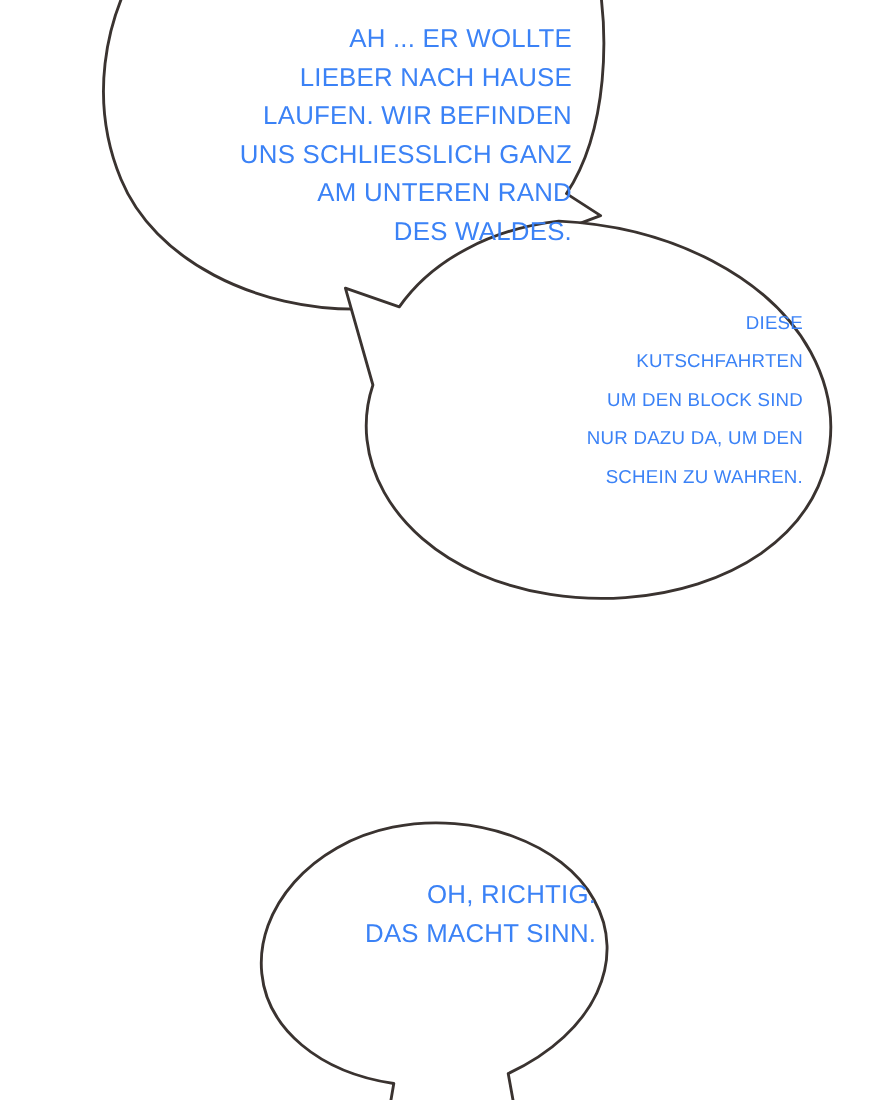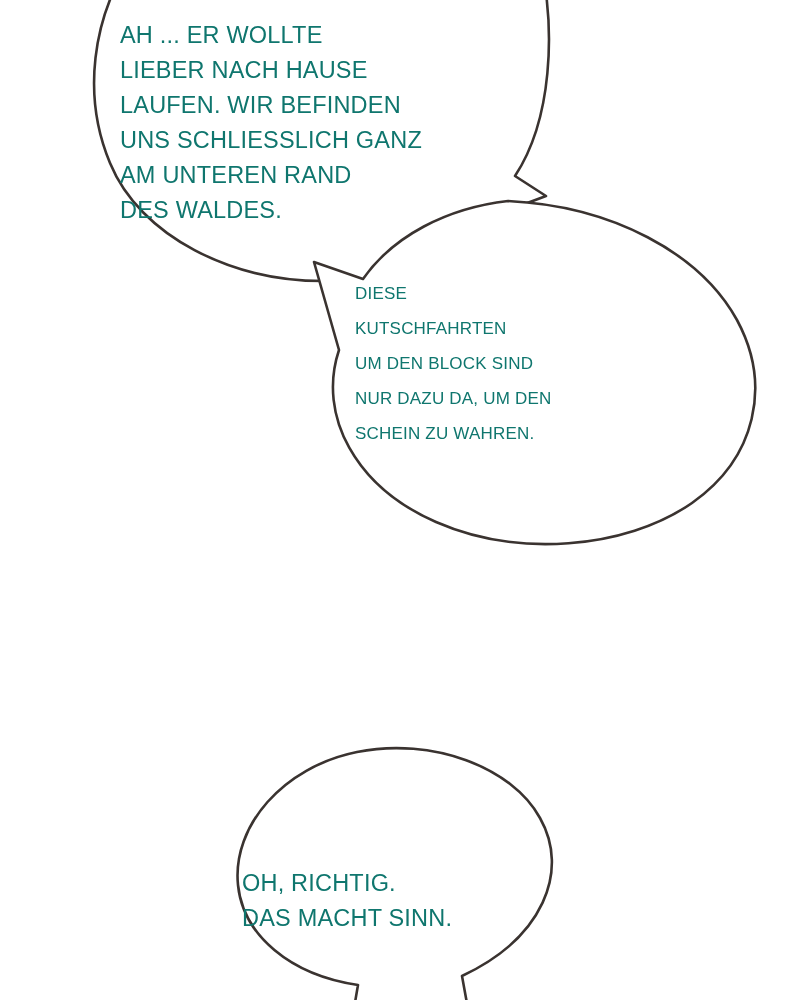--- a/index.html
+++ b/index.html
@@ -17,22 +17,22 @@
   }
   #art {
     position: absolute;
     left: 0;
     top: 0;
     width: 800px;
     height: 1000px;
   }
   .bubble-text {
     position: absolute;
-    text-align: left;
-    color: #0f766e;
+    text-align: right;
+    color: #3b82f6;
     font-family: "Liberation Sans", sans-serif;
     font-weight: 400;
     text-transform: uppercase;
     letter-spacing: 0.2px;
     white-space: pre-line;
     user-select: none;
   }
   #t1 {
     left: 120px;
     top: 18px;
@@ -42,21 +42,21 @@
   }
   #t2 {
     left: 355px;
     top: 276px;
     width: 375px;
     font-size: 17px;
     line-height: 35px;
   }
   #t3 {
     left: 242px;
-    top: 866px;
+    top: 796px;
     width: 300px;
     font-size: 23.5px;
     line-height: 35px;
   }
 </style>
 </head>
 <body>
 
 <div id="page">
 

